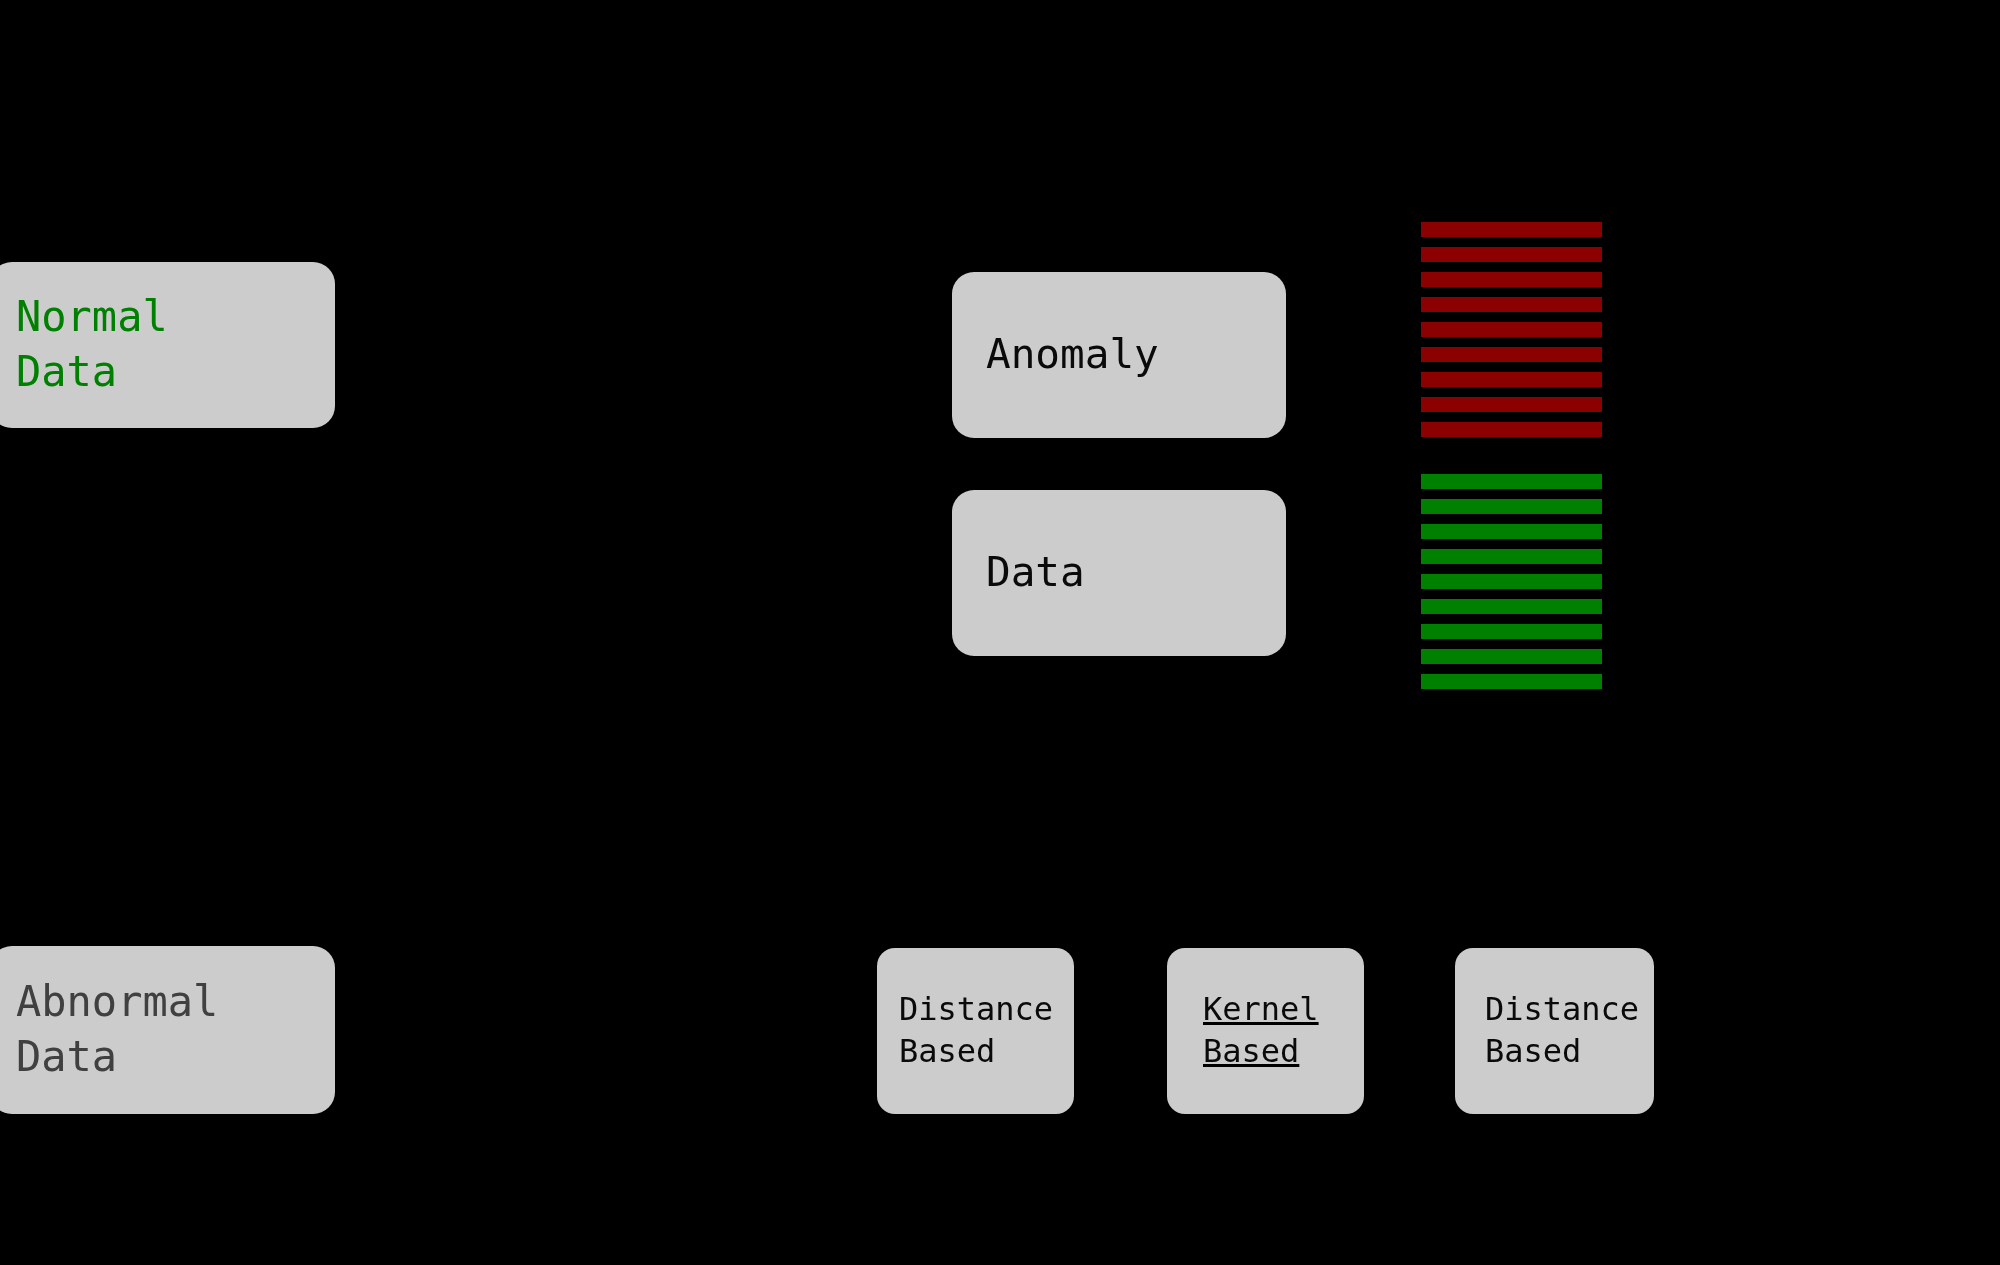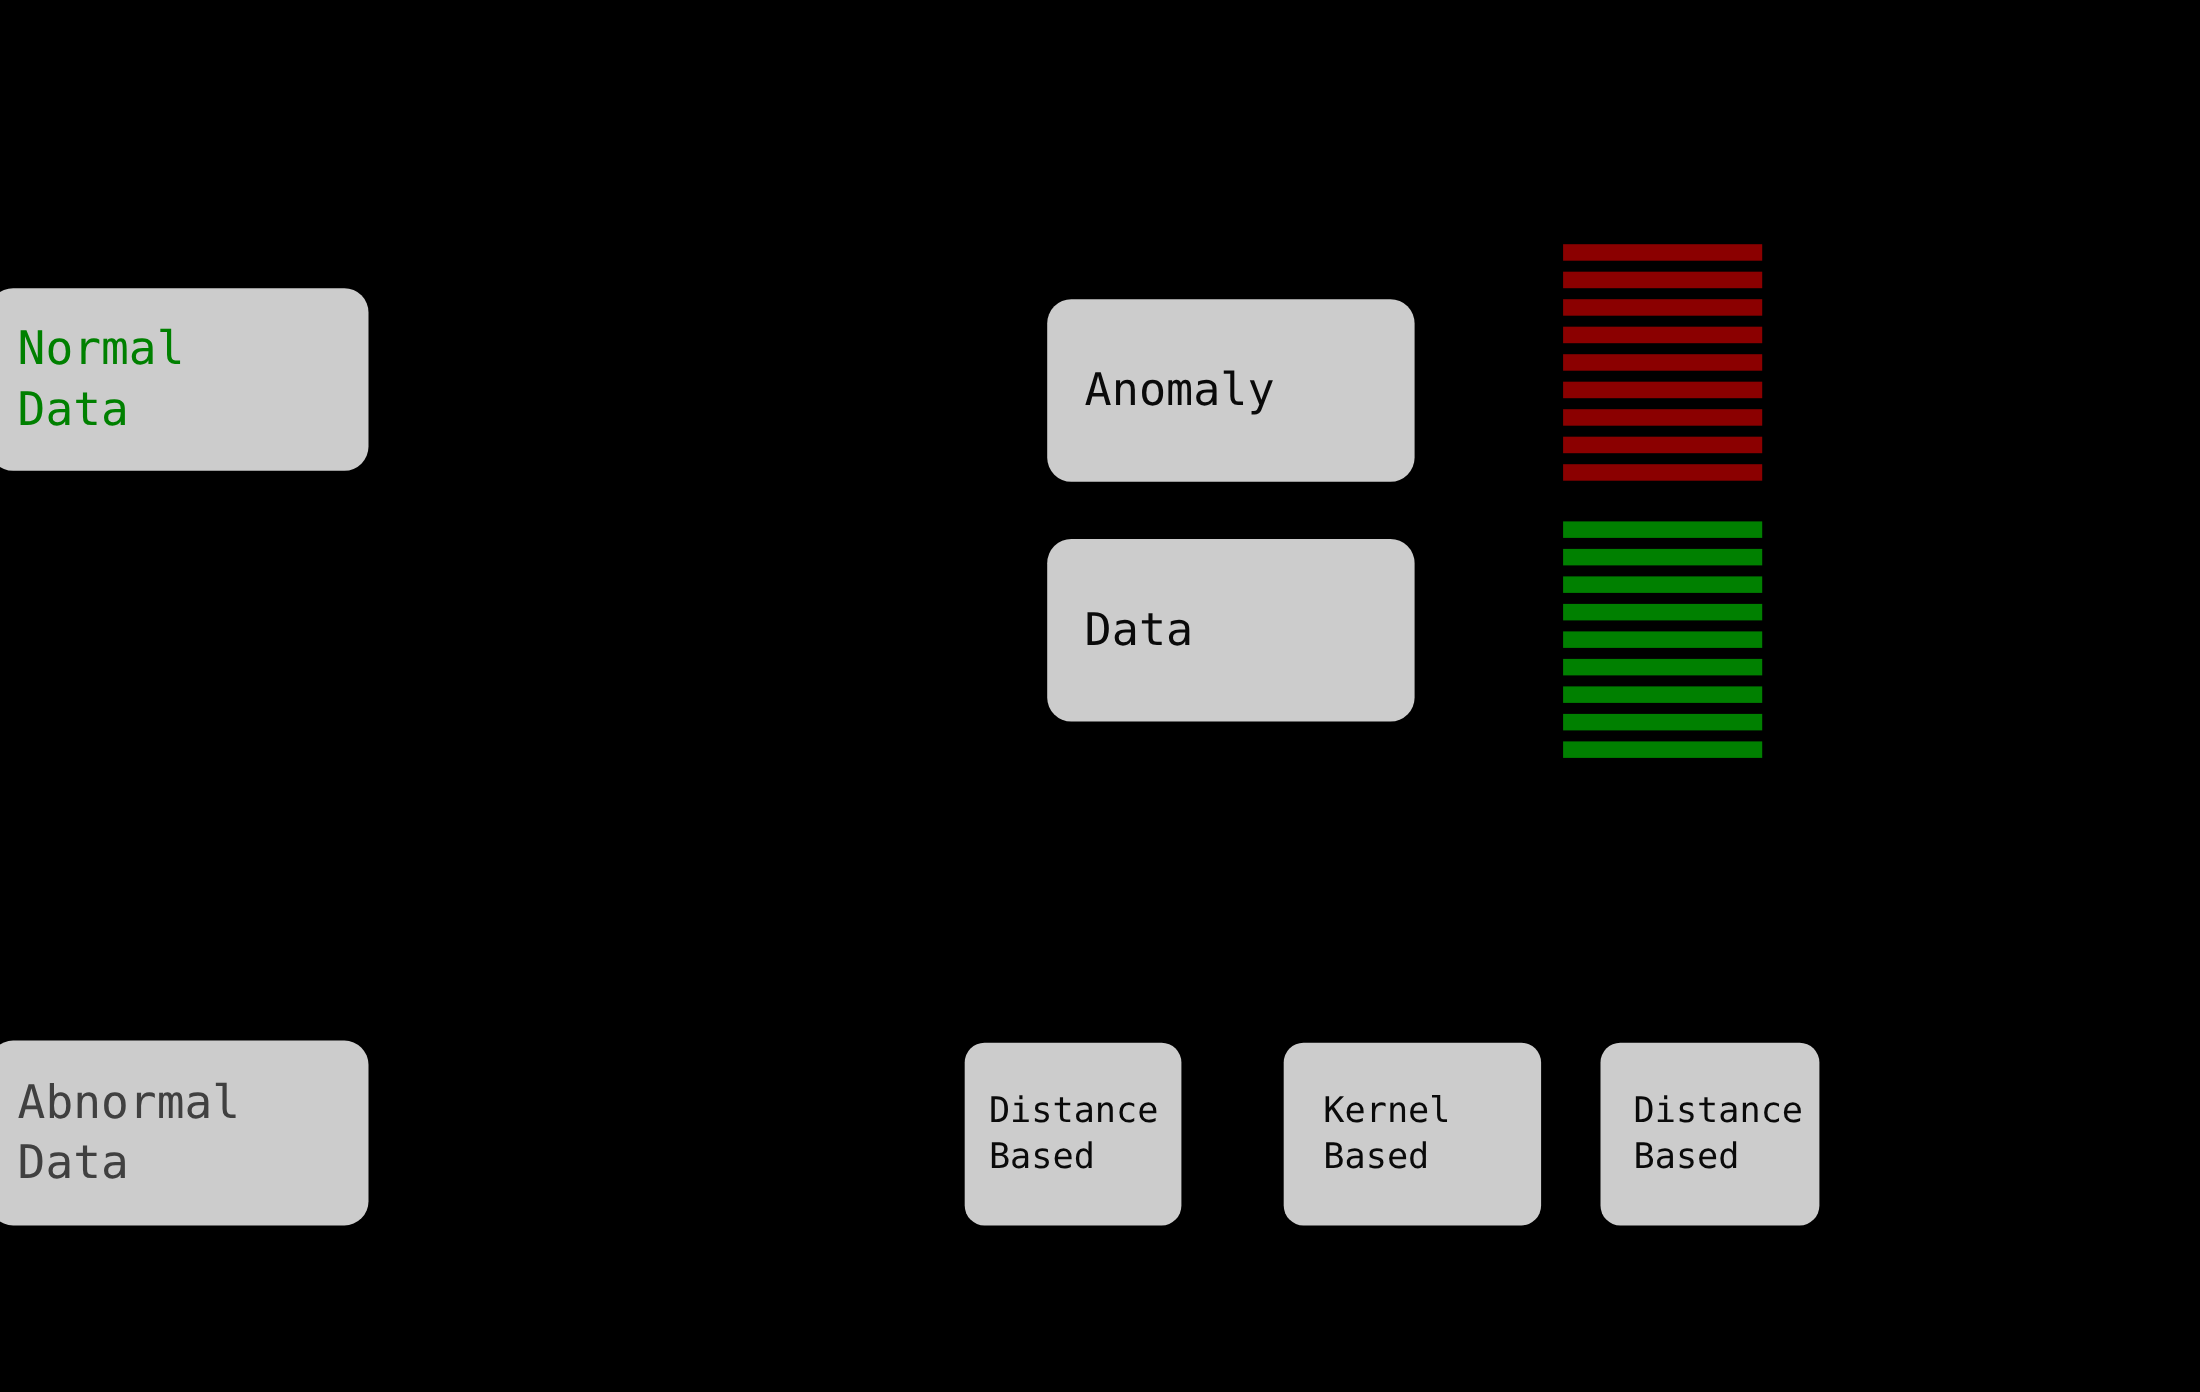--- a/index.html
+++ b/index.html
@@ -70,21 +70,21 @@
   
   .node-method {
     font-size: 32px;
     padding-left: 22px;
     top: 948px;
     height: 166px;
     border-radius: 18px;
   }
   .node-method .line { color: #0a0a0a; }
   .node-distance-based { left: 877px;  width: 197px; }
-  .node-kernel-based   { left: 1167px; width: 234px; padding-left: 36px; }
+  .node-kernel-based   { left: 1167px; width: 197px; padding-left: 36px; text-decoration: underline; }
   .node-neurone-based  { left: 1455px; width: 199px; padding-left: 30px; }
   
   #bar-stack {
     position: absolute;
     left: 1421px;
     top: 222px;
     width: 181px;
     height: 452px;
   }
   .bar {

